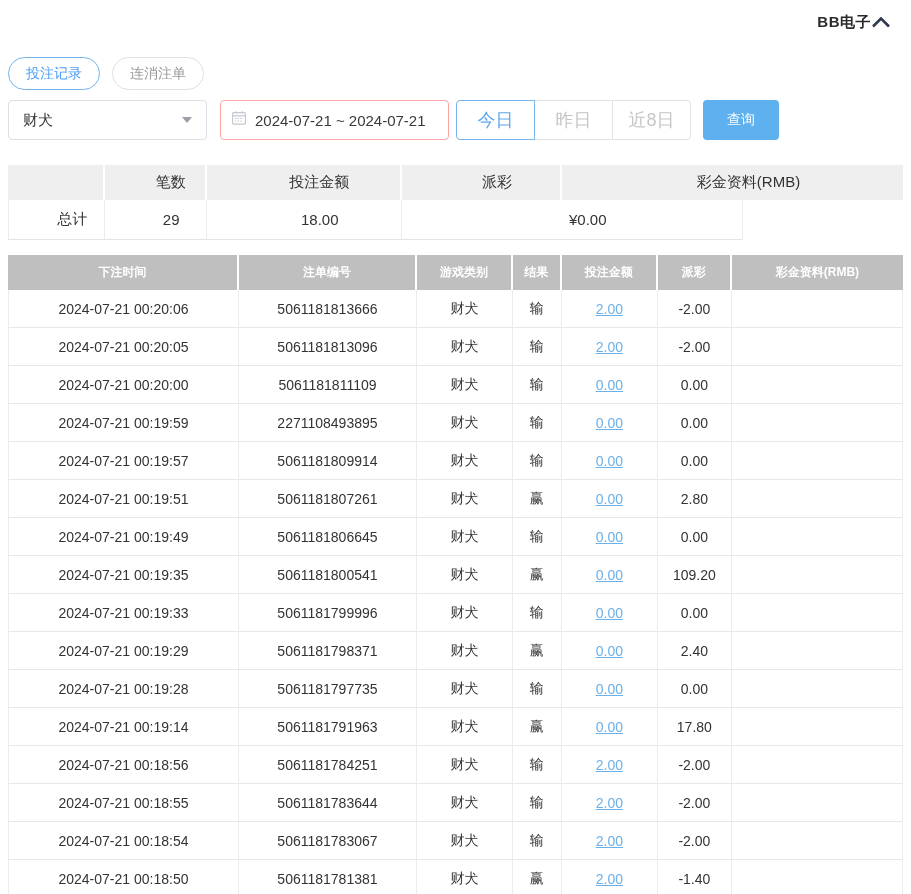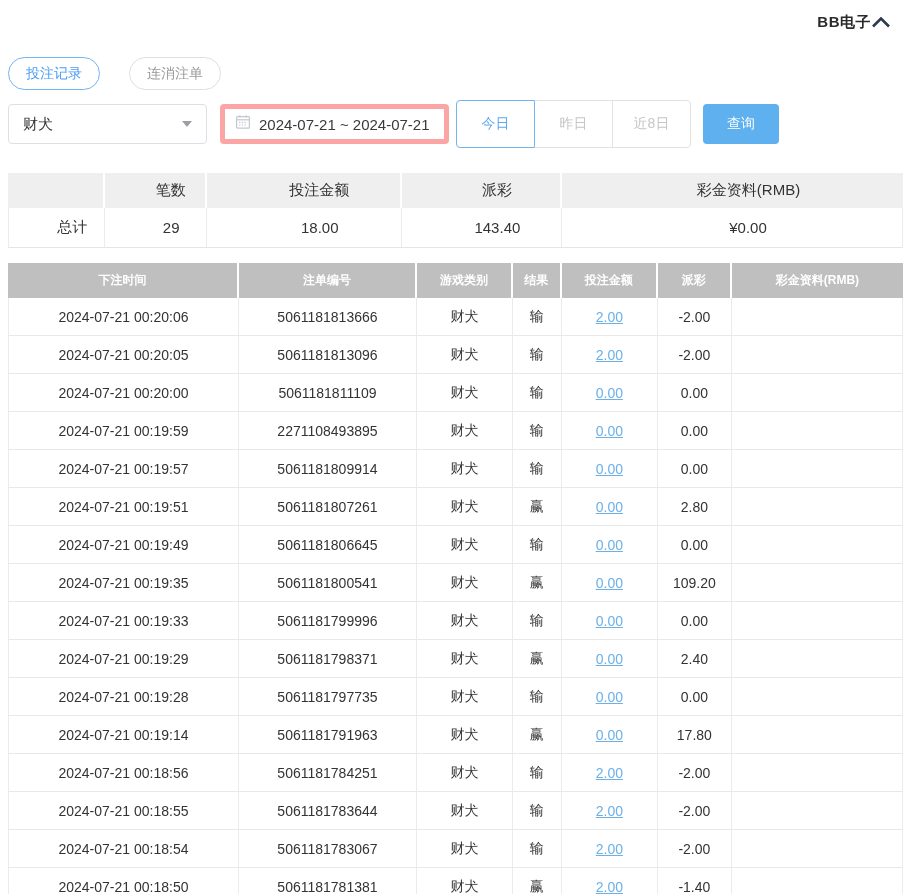--- a/index.html
+++ b/index.html
@@ -6,37 +6,37 @@
   html,body { width:911px; height:894px; background:#fff; overflow:hidden;
     font-family:"Liberation Sans","DejaVu Sans",sans-serif; color:#333; }
   .page { padding:0 8px; }
 
   
   .panel-header { display:flex; justify-content:flex-end; align-items:center; padding-top:13px; }
   .panel-title { font-size:15px; font-weight:700; color:#2b2b2b; letter-spacing:.5px; }
   .collapse-btn { margin-right:12px; cursor:pointer; display:flex; align-items:center; }
 
   
-  .tabs { margin-top:25px; display:flex; gap:29px; }
+  .tabs { margin-top:25px; display:flex; gap:12px; }
   .tab { height:33px; padding:0 17px; display:flex; align-items:center; font-size:14px;
     border:1px solid #dcdfe6; border-radius:17px; color:#999; background:#fff; cursor:pointer; }
   .tab.active { border-color:#74b4ef; color:#4a9cf5; }
 
   
   .toolbar { margin-top:10px; display:flex; align-items:center; }
   .select { width:199px; height:40px; border:1px solid #dcdfe6; border-radius:4px;
     display:flex; align-items:center; justify-content:space-between; padding:0 14px; cursor:pointer; }
   .select-value { font-size:15px; color:#333; }
   .caret-down { width:0; height:0; border-left:5px solid transparent; border-right:5px solid transparent;
     border-top:6px solid #9aa0a6; }
-  .date-input { margin-left:13px; width:229px; height:40px; border:5px solid #fca5a5; border-radius:4px;
+  .date-input { margin-left:13px; width:229px; height:40px; border:1px solid #fca5a5; border-radius:4px;
     display:flex; align-items:center; padding:0 10px; gap:8px; cursor:pointer; }
   .date-text { font-size:15px; color:#3a3a3a; white-space:nowrap; }
   .btn-group { margin-left:7px; display:flex; }
-  .quick-btn { width:79px; height:48px; background:#fff; border:1px solid #e2e2e2; font-size:14px;
+  .quick-btn { width:79px; height:40px; background:#fff; border:1px solid #e2e2e2; font-size:18px;
     color:#c6c6c6; display:flex; align-items:center; justify-content:center; cursor:pointer; }
   .quick-btn:first-child { border-radius:4px 0 0 4px; }
   .quick-btn:last-child { border-radius:0 4px 4px 0; }
   .quick-btn + .quick-btn { margin-left:-1px; }
   .quick-btn.active { border:1px solid #74b4ef; color:#5ea8ec; z-index:1; }
   .query-btn { margin-left:12px; width:76px; height:40px; background:#5fb0ef; border:none; border-radius:4px;
     color:#fff; font-size:14px; cursor:pointer; }
 
   
   .summary { margin-top:25px; }
@@ -123,21 +123,20 @@
       <div class="cell sc1"></div>
       <div class="cell sc2">笔数</div>
       <div class="cell sc3">投注金额</div>
       <div class="cell sc4">派彩</div>
       <div class="cell sc5">彩金资料(RMB)</div>
     </div>
     <div class="srow body">
       <div class="cell sc1">总计</div>
       <div class="cell sc2">29</div>
       <div class="cell sc3">18.00</div>
-      <div class="cell sc4">143.40</div>
       <div class="cell sc5">¥0.00</div>
     </div>
   </div>
 
   <div class="records">
     <div class="hrow">
       <div class="hcell mc1">下注时间</div>
       <div class="hcell mc2">注单编号</div>
       <div class="hcell mc3">游戏类别</div>
       <div class="hcell mc4">结果</div>

